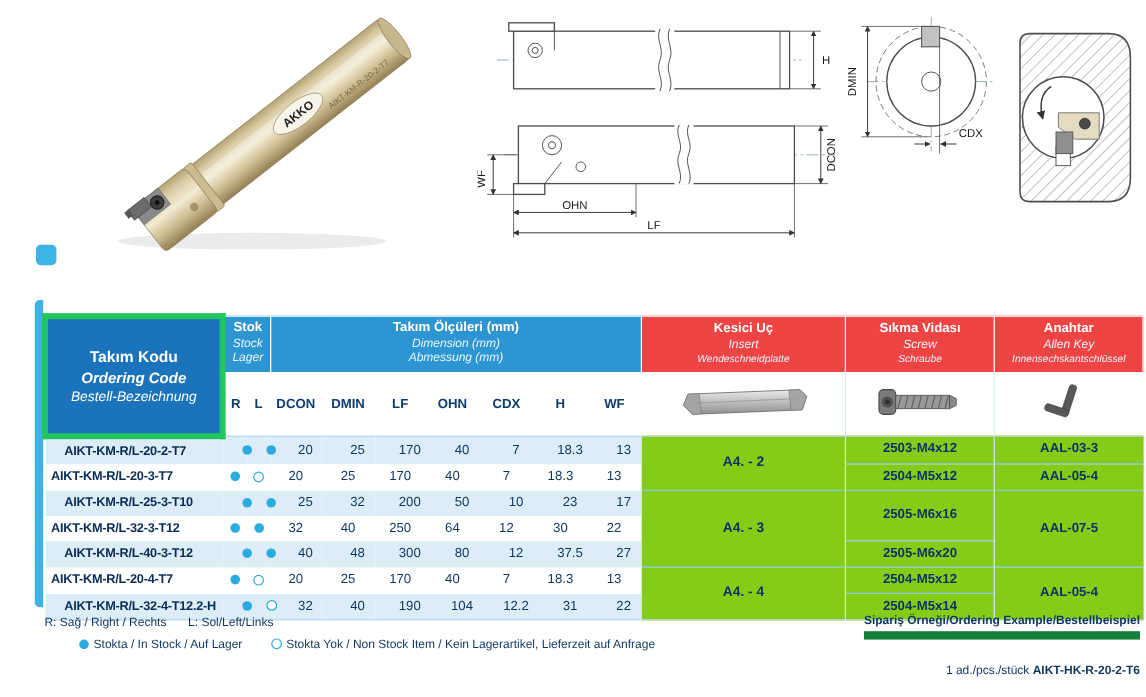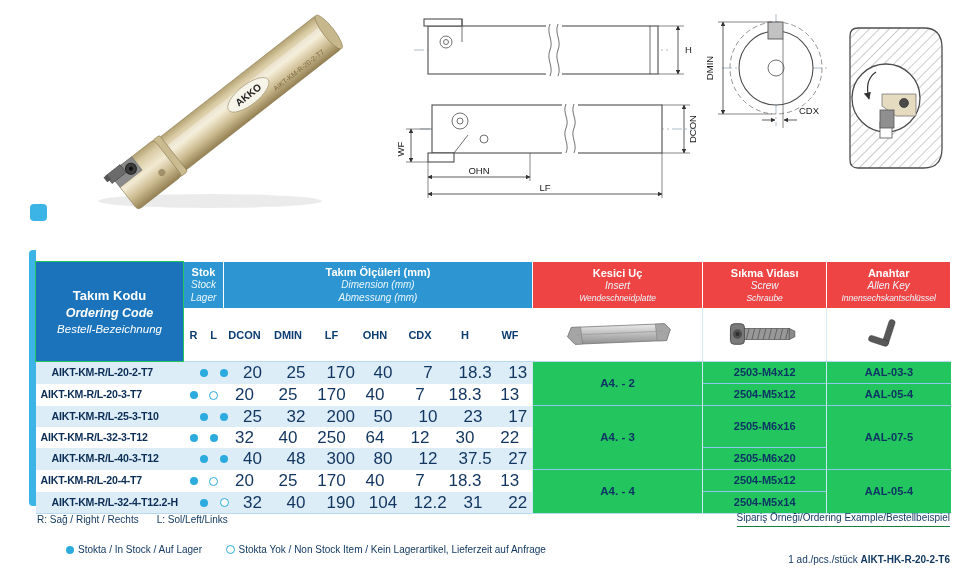--- a/index.html
+++ b/index.html
@@ -21,54 +21,54 @@
   .table-wrap{left:35px;top:238px;width:915px;}
   table.tbl{border-collapse:collapse;table-layout:fixed;width:915px;font-size:11px;
             border-bottom:1px solid #b8d9ee;}
   .tbl th,.tbl td{padding:0;text-align:center;vertical-align:middle;}
 
   .blank{background:#fff;height:22px;}
   .bar-spare{background:#3cb4e5;color:#fff;height:22px;font-size:10.5px;border:1px solid #fff;}
   .bar-spare .sp1{font-weight:bold;}
   .bar-spare .sp2,.bar-spare .sp3{font-style:italic;font-weight:normal;}
 
-  .h-code{background:#1b74bb;color:#fff;text-align:left;padding:6px 8px;border:1px solid #22c55e;}
+  .h-code{background:#1b74bb;color:#fff;text-align:left;padding:6px 8px;border:5px solid #22c55e;}
   .h-code .hc1{font-size:13px;font-weight:bold;margin-bottom:3px;}
   .h-code .hc2{font-size:12.5px;font-weight:bold;font-style:italic;margin-bottom:3px;}
   .h-code .hc3{font-size:11.5px;font-style:italic;font-weight:normal;}
 
   .h-blue{background:#2d96d2;border:1px solid #fff;height:46px;}
   .h-cyan{background:#ef4444;border:1px solid #fff;height:46px;}
   .hb1{font-weight:bold;font-size:11px;color:#fff;line-height:1.25;}
   .hb2,.hb3{font-style:italic;font-size:10px;color:#eaf6fd;font-weight:normal;line-height:1.25;}
   .h-cyan .hb3{font-size:8.5px;}
 
   .lab{background:#fff;color:#0d3d70;font-weight:bold;font-size:11px;height:52px;
        border:1px solid #fff;border-bottom:1px solid #b8d9ee;}
   .img-cell{background:#fff;height:52px;border-bottom:1px solid #b8d9ee;border-left:1px solid #d9ecf7;}
 
   .tbl tbody td{height:21px;line-height:21px;}
   td.code{text-align:left;padding-left:5px;font-weight:bold;font-size:10.6px;color:#0a2c55;
           white-space:nowrap;letter-spacing:-0.2px;}
-  td.num{font-size:17px;color:#11355f;text-align:center;}
+  td.num{font-size:11px;color:#11355f;text-align:center;}
   tr.alt > td:not(.span-cell){background:#dcedf8;padding-left:16px;}
   tr:not(.alt) > td:not(.span-cell){background:#ffffff;}
   .dot{display:inline-block;width:8px;height:8px;border-radius:50%;background:#2babde;vertical-align:middle;}
   .dot[data-state="open"]{background:#fff;border:1.6px solid #2babde;width:7px;height:7px;}
-  .span-cell{background:#22c55e;border-left:1px solid #cfe6f5;border-top:1px solid #8fc8ea;
+  .span-cell{background:#84cc16;border-left:1px solid #cfe6f5;border-top:1px solid #8fc8ea;
              font-weight:bold;color:#0d3563;font-size:11px;}
   .insert-cell{font-size:11.5px;}
 
   
   .foot{font-size:10px;color:#10365f;}
   .foot .gap{display:inline-block;width:18px;}
   .fdot{display:inline-block;width:8px;height:8px;border-radius:50%;background:#2babde;
         vertical-align:-1px;margin-right:4px;}
   .fdot.open{background:#fff;border:1.5px solid #2babde;width:7px;height:7px;}
-  .foot-r1{text-align:left;border-bottom:1px solid #15803d;padding-bottom:3px;}
+  .foot-r1{text-align:left;border-bottom:7px solid #15803d;padding-bottom:3px;font-weight:bold;}
   .bold{font-weight:bold;}
 </style>
 </head>
 <body>
 
 <div class="canvas">
 
   <svg class="abs" style="left:60px;top:5px;" width="290" height="210" viewBox="0 0 290 210">
     <defs>
       <linearGradient id="gMet" x1="0" y1="0" x2="0" y2="1">
@@ -410,21 +410,21 @@
           <td class="num">22</td>
           <td class="span-cell">2504-M5x14</td>
         </tr>
       </tbody>
     </table>
   </div>
 
   <div class="abs foot" style="left:37px;top:514px;">
     <span>R: Sağ / Right / Rechts</span><span class="gap"></span><span>L: Sol/Left/Links</span>
   </div>
-  <div class="abs foot" style="left:37px;top:544px;padding-left:29px;">
+  <div class="abs foot" style="left:37px;top:532px;padding-left:29px;">
     <span class="fdot"></span><span>Stokta / In Stock / Auf Lager</span>
     <span class="gap"></span>
     <span class="fdot open"></span><span>Stokta Yok / Non Stock Item / Kein Lagerartikel, Lieferzeit auf Anfrage</span>
   </div>
   <div class="abs foot foot-r1" style="right:5px;top:512px;">
     <span>Sipariş Örneği/Ordering Example/Bestellbeispiel</span>
   </div>
   <div class="abs foot" style="right:5px;top:533px;text-align:right;margin-top:21px;">
     <span>1 ad./pcs./stück</span>
     <span class="bold">AIKT-HK-R-20-2-T6</span>

